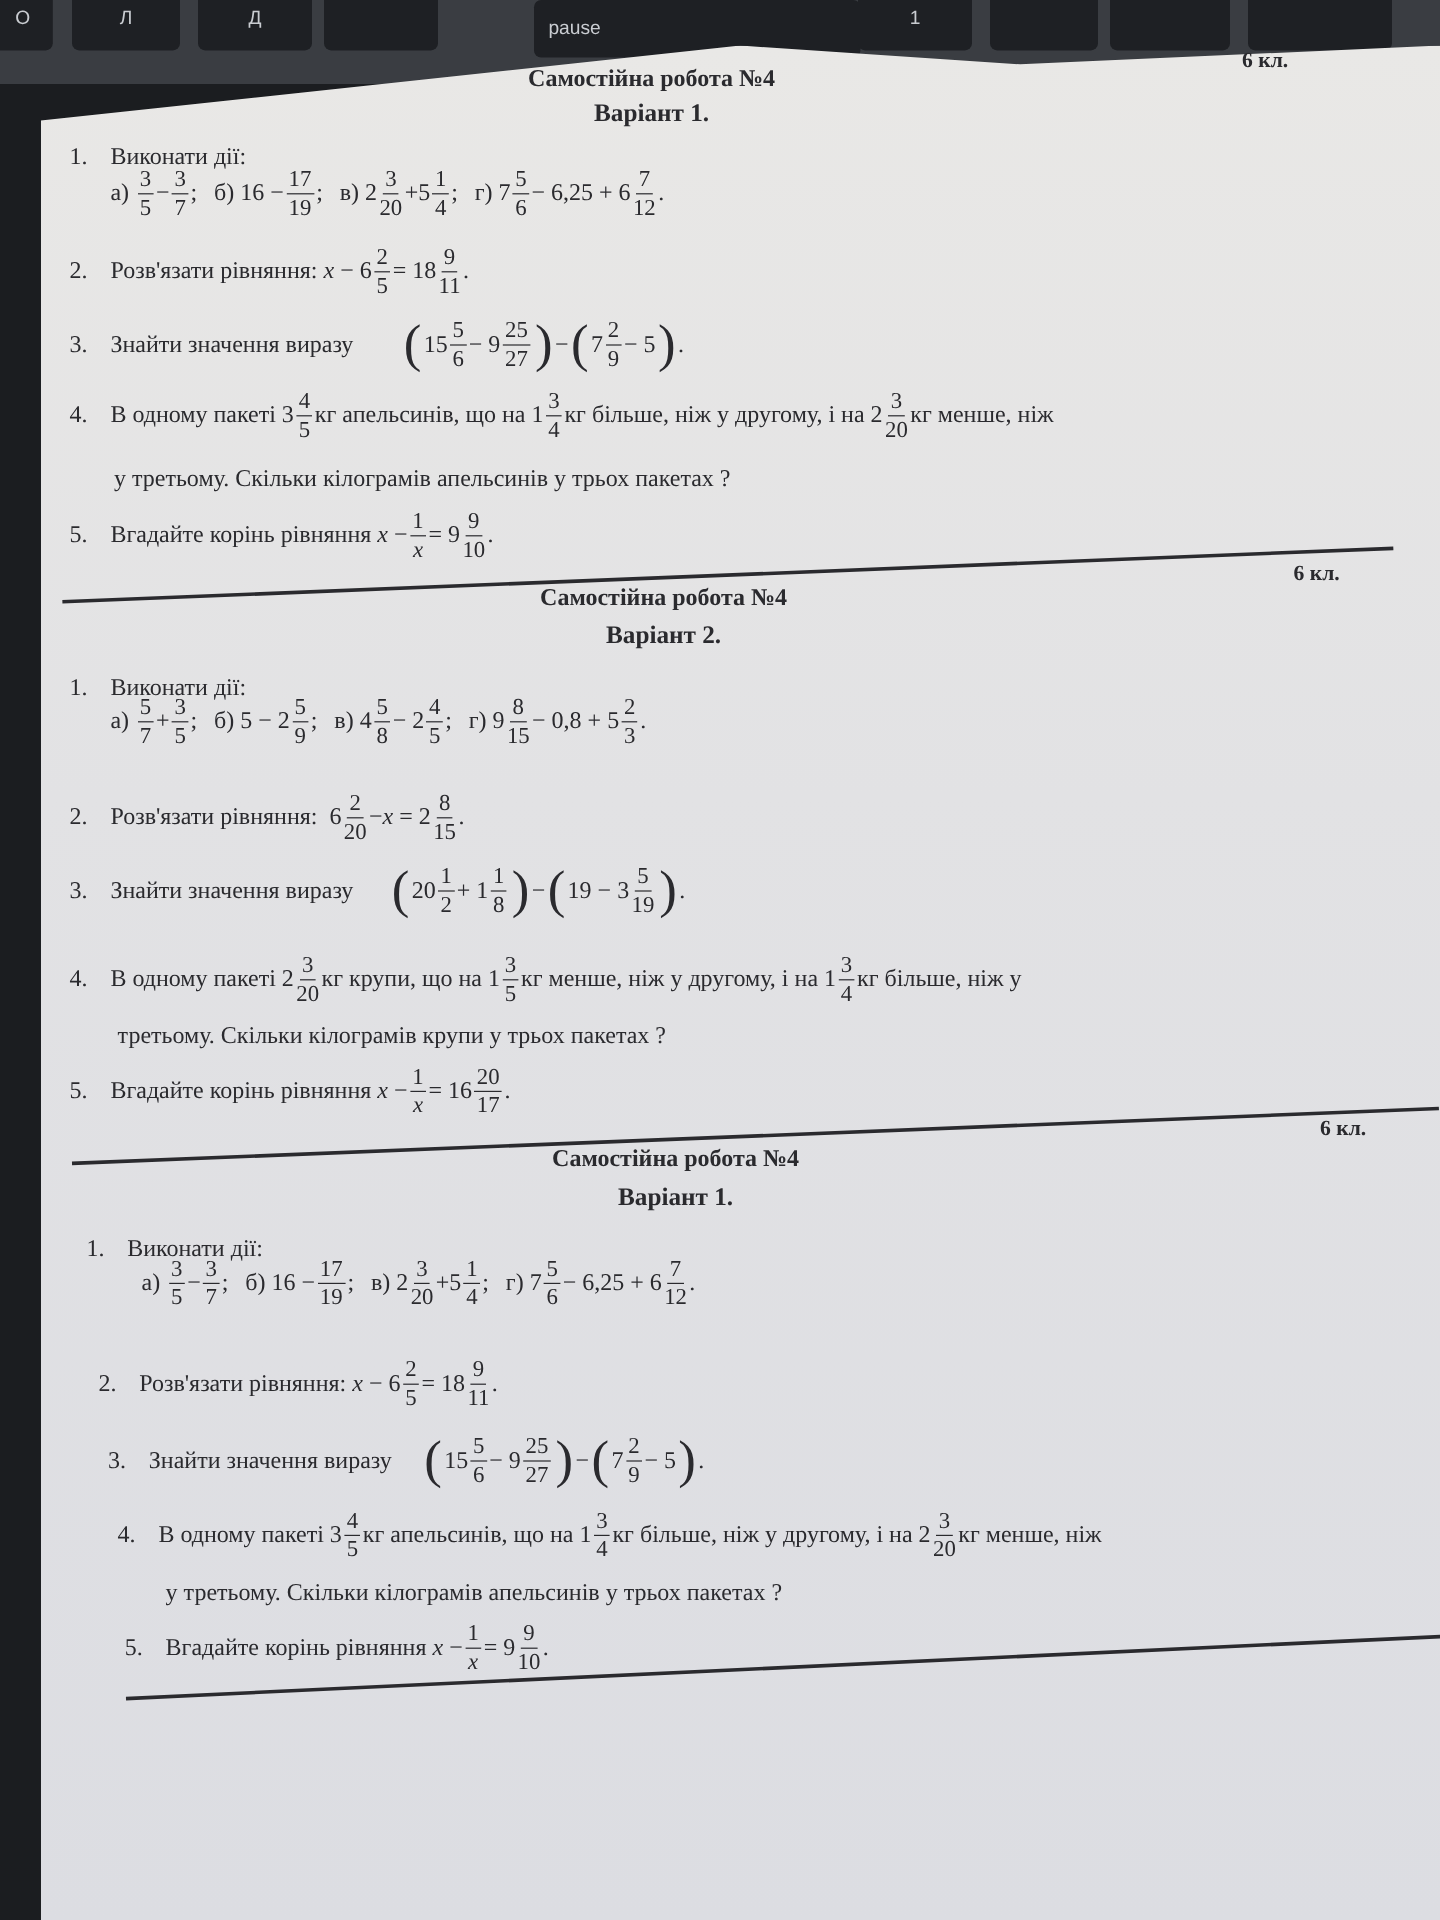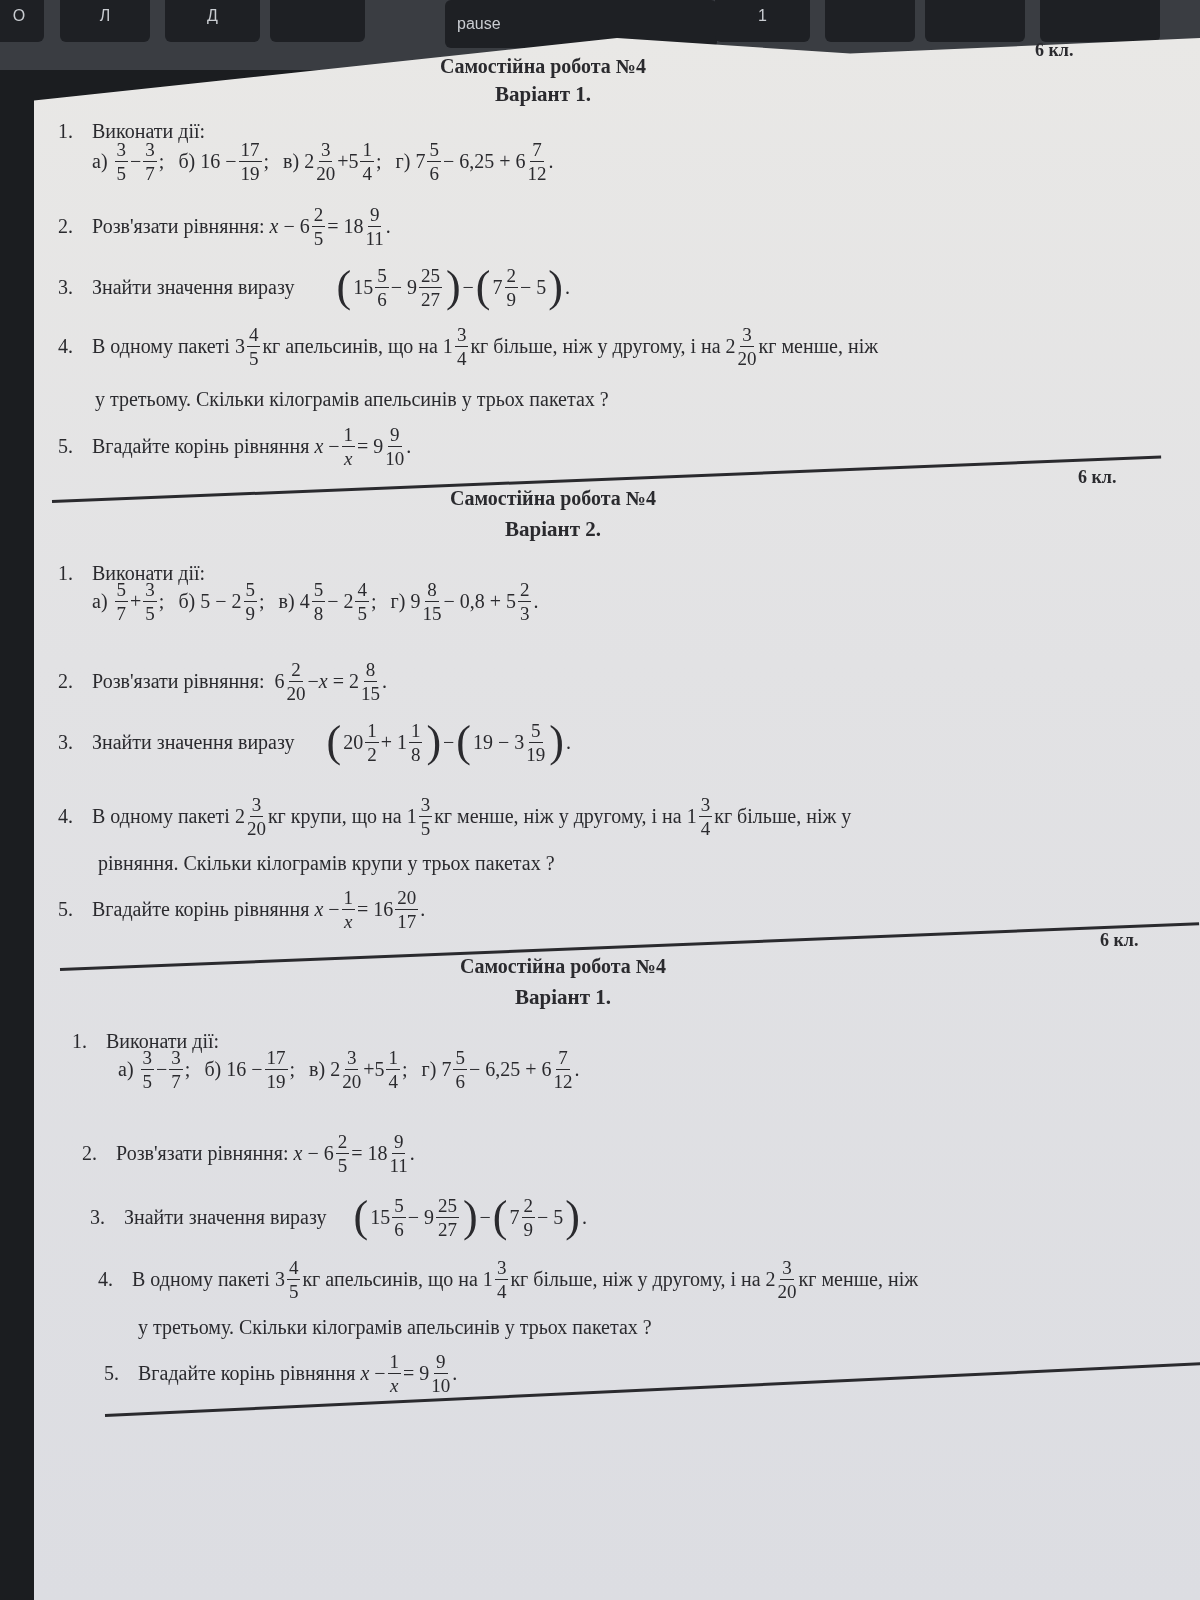--- a/index.html
+++ b/index.html
@@ -202,21 +202,21 @@
         <span class="n">3</span>
         <span class="d">20</span>
       </span>кг крупи, що на 1<span class="frac">
         <span class="n">3</span>
         <span class="d">5</span>
       </span>кг менше, ніж у другому, і на 1<span class="frac">
         <span class="n">3</span>
         <span class="d">4</span>
       </span>кг більше, ніж у
   </div>
-  <div class="q" style="left:98px;top:852px;">рівняння. Скільки кілограмів крупи у трьох пакетах ?</div>
+  <div class="q" style="left:98px;top:852px;">третьому. Скільки кілограмів крупи у трьох пакетах ?</div>
 
   <div class="q" style="left:58px;top:888px;">
     <span class="num">5.</span>
     <span>Вгадайте корінь рівняння</span>&nbsp;
     <i>x</i>&nbsp;−<span class="frac">
         <span class="n">1</span>
         <span class="d"><i>x</i></span>
       </span>= 16<span class="frac">
         <span class="n">20</span>
         <span class="d">17</span>

